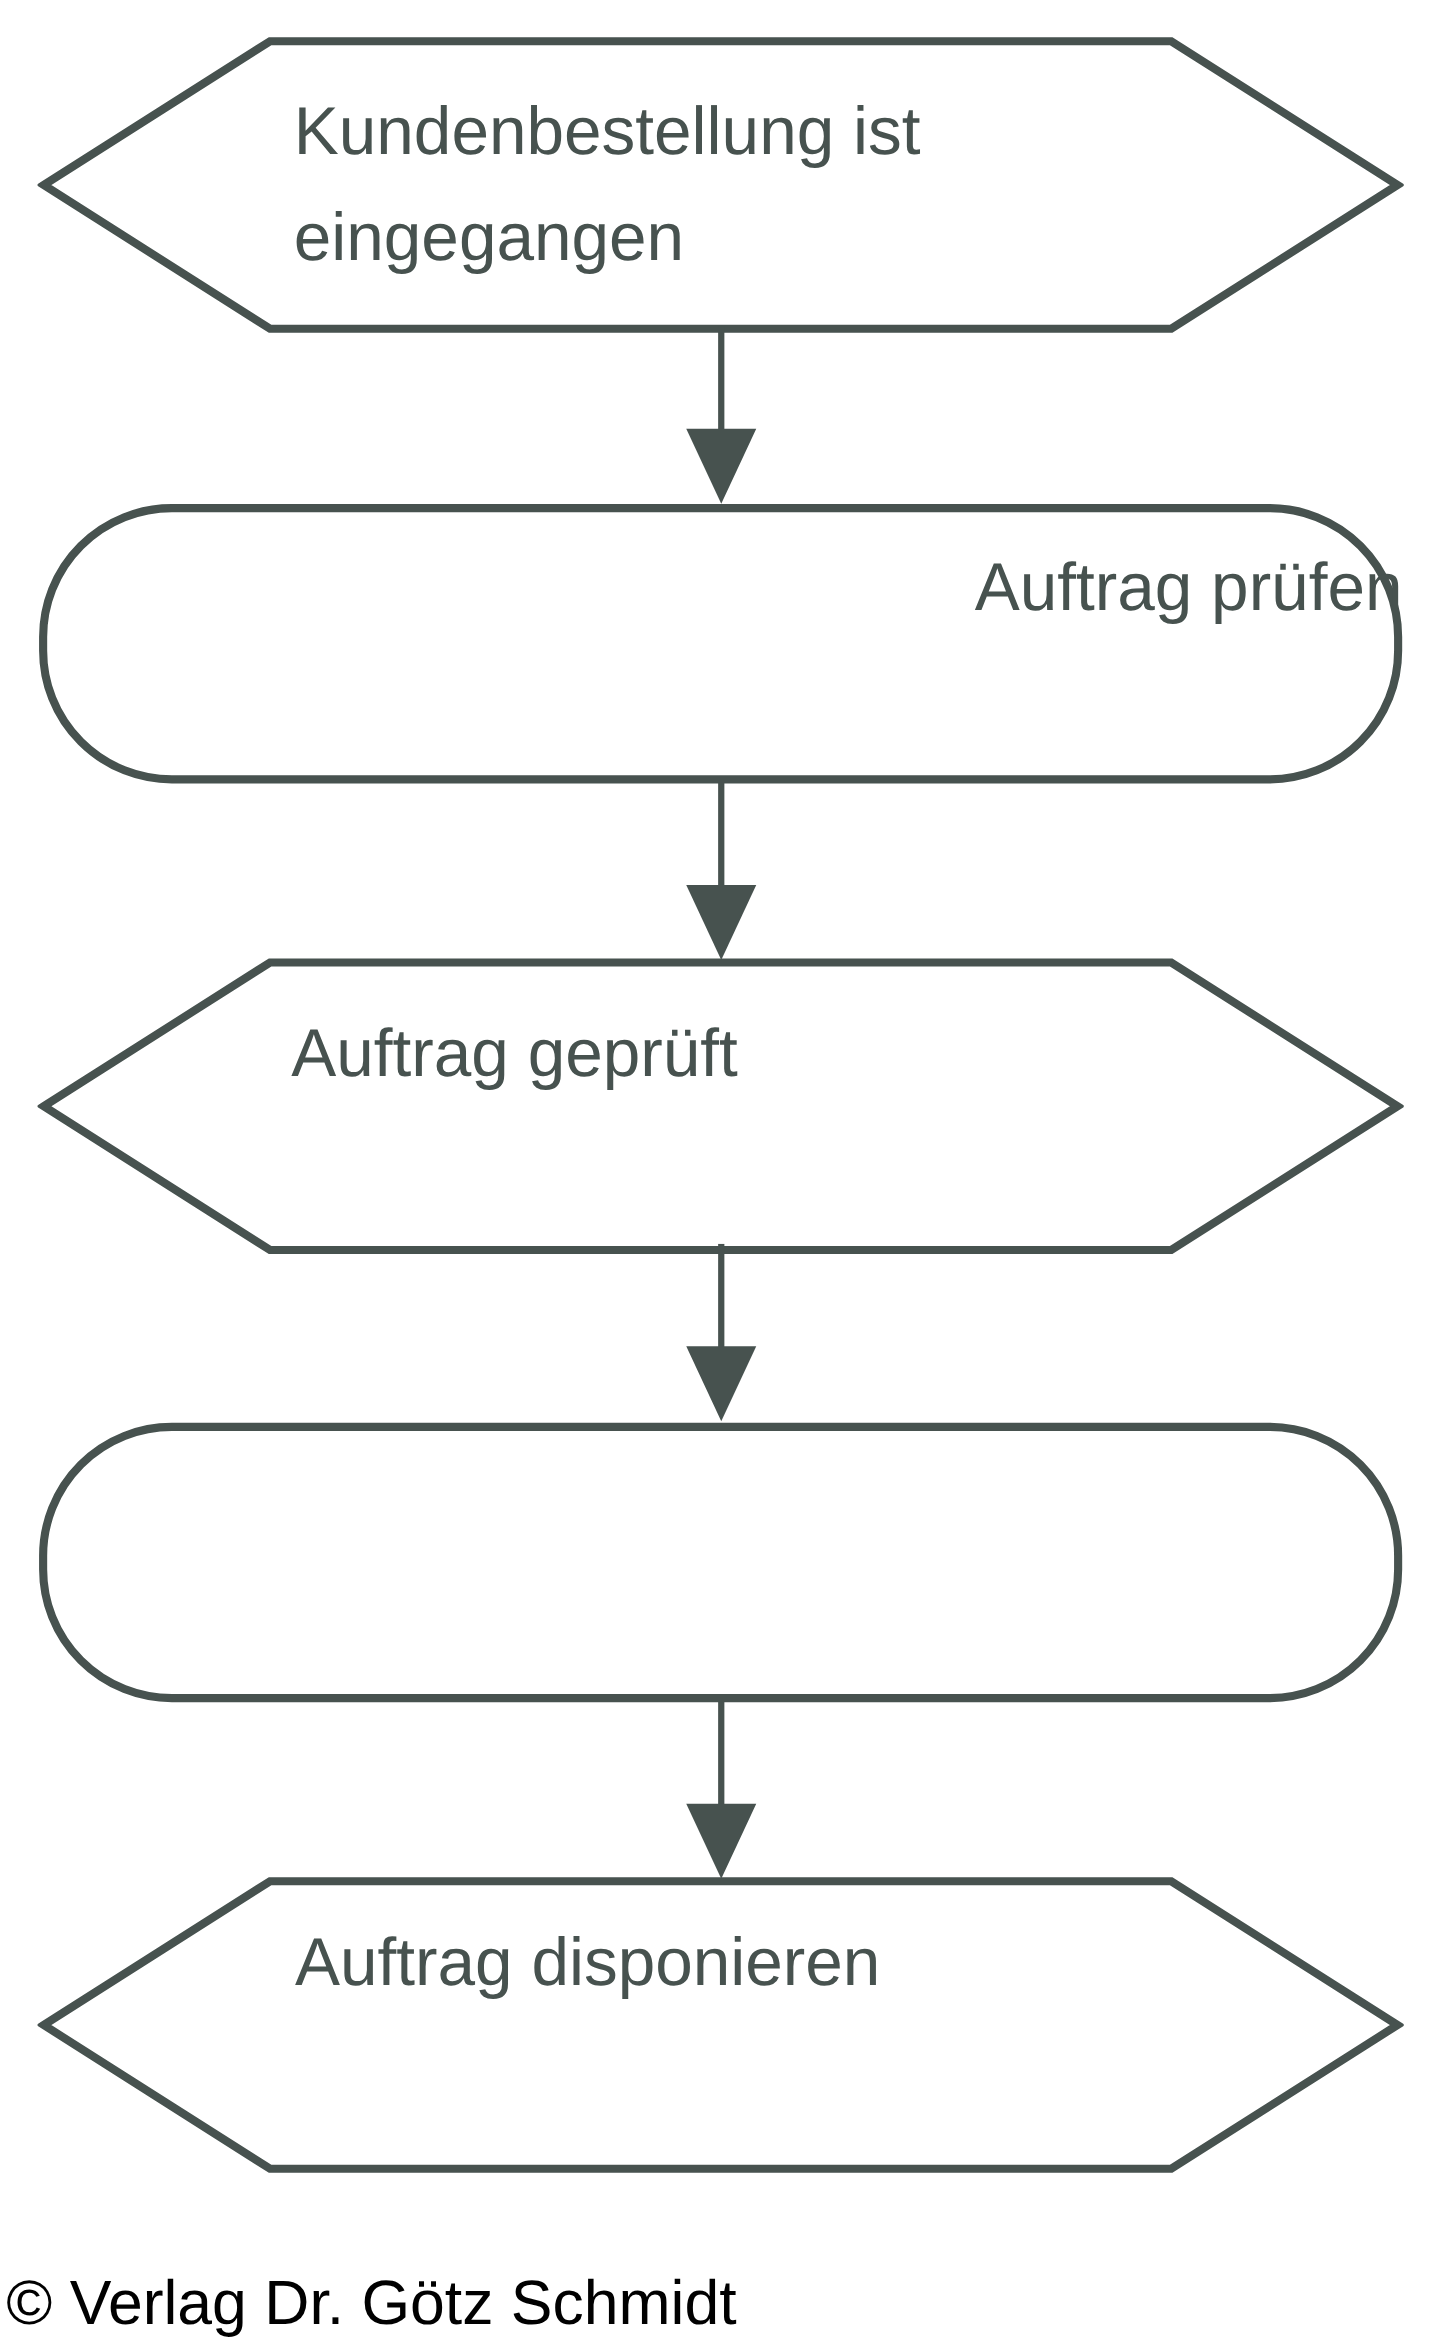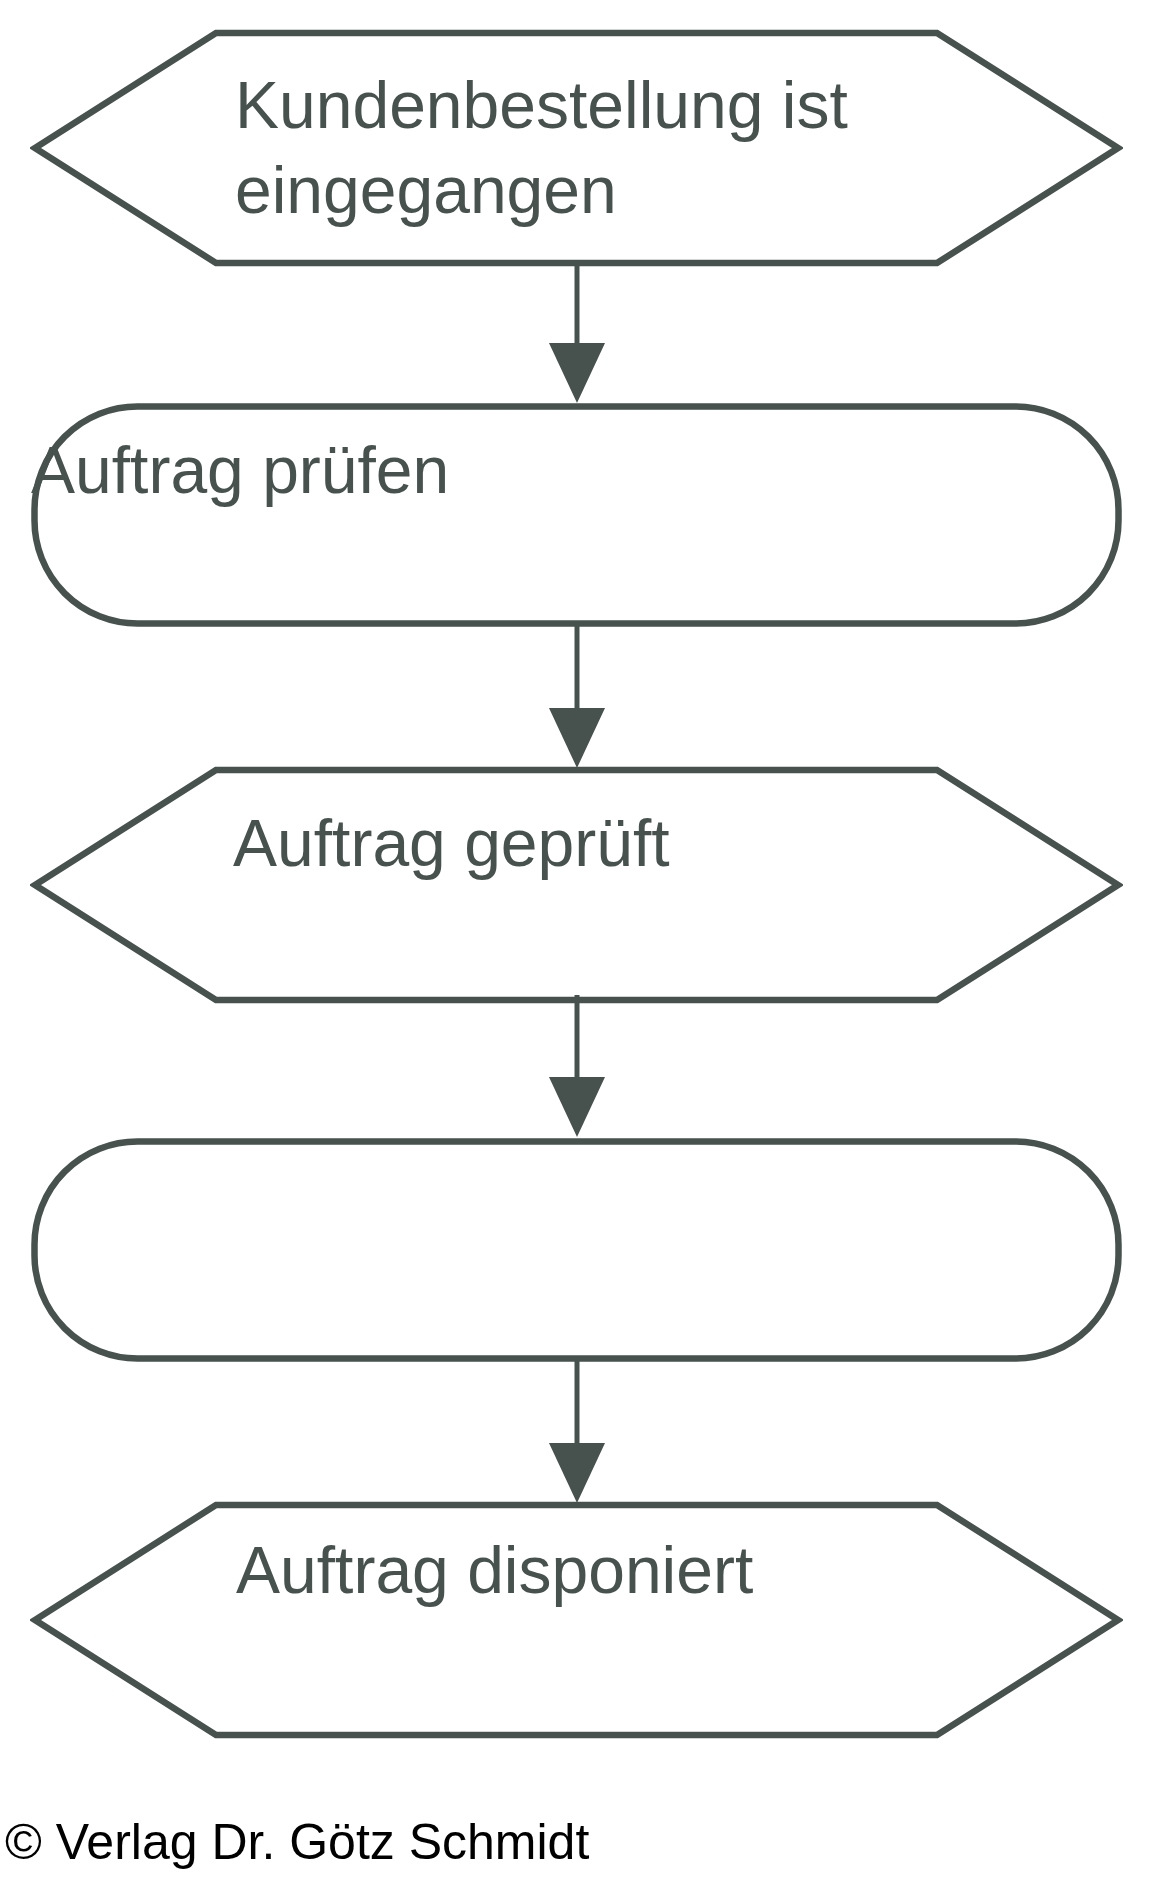--- a/index.html
+++ b/index.html
@@ -16,26 +16,26 @@
     fill: #ffffff;
     stroke: #47524f;
     stroke-width: 6.5;
     stroke-linejoin: miter;
   }
   .arrow-svg { position: absolute; display: block; }
   .arrow-line { stroke: #47524f; stroke-width: 5; }
   .arrow-head { fill: #47524f; stroke: none; }
   .label {
     position: absolute;
-    font-size: 66px;
+    font-size: 54px;
     line-height: 85px;
     color: #47524f;
     white-space: pre-line;
   }
-  .label-center { text-align: left; white-space: nowrap; }
+  .label-center { text-align: right; white-space: nowrap; }
   .hex-svg  { left: 30px; width: 1093px; height: 238px; }
   .rect-svg { left: 27px; width: 1100px; height: 233px; }
   .a-svg    { left: 541px; width: 72px; height: 143px; }
   .hex1  { top: 29px; }
   .rect1 { top: 399px; }
   .hex2  { top: 766px; }
   .rect2 { top: 1134px; }
   .hex3  { top: 1501px; }
   .arr1 { top: 261px; }
   .arr2 { top: 626px; }
@@ -97,17 +97,17 @@
   </svg>
 
   <svg class="arrow-svg a-svg arr4" viewBox="0 0 72 143">
     <line class="arrow-line" x1="36" y1="0" x2="36" y2="88"></line>
     <polygon class="arrow-head" points="8,82 64,82 36,142"></polygon>
   </svg>
 
   <svg class="node-svg hex-svg hex3" viewBox="0 0 1093 238">
     <polygon class="shape" points="5,119 186,4 907,4 1088,119 907,234 186,234"></polygon>
   </svg>
-  <div class="label lbl5">Auftrag disponiert</div>
+  <div class="label lbl5">Auftrag disponieren</div>
 
   <div class="footer">© Verlag Dr. Götz Schmidt</div>
 
 </div>
 
 </body></html>

